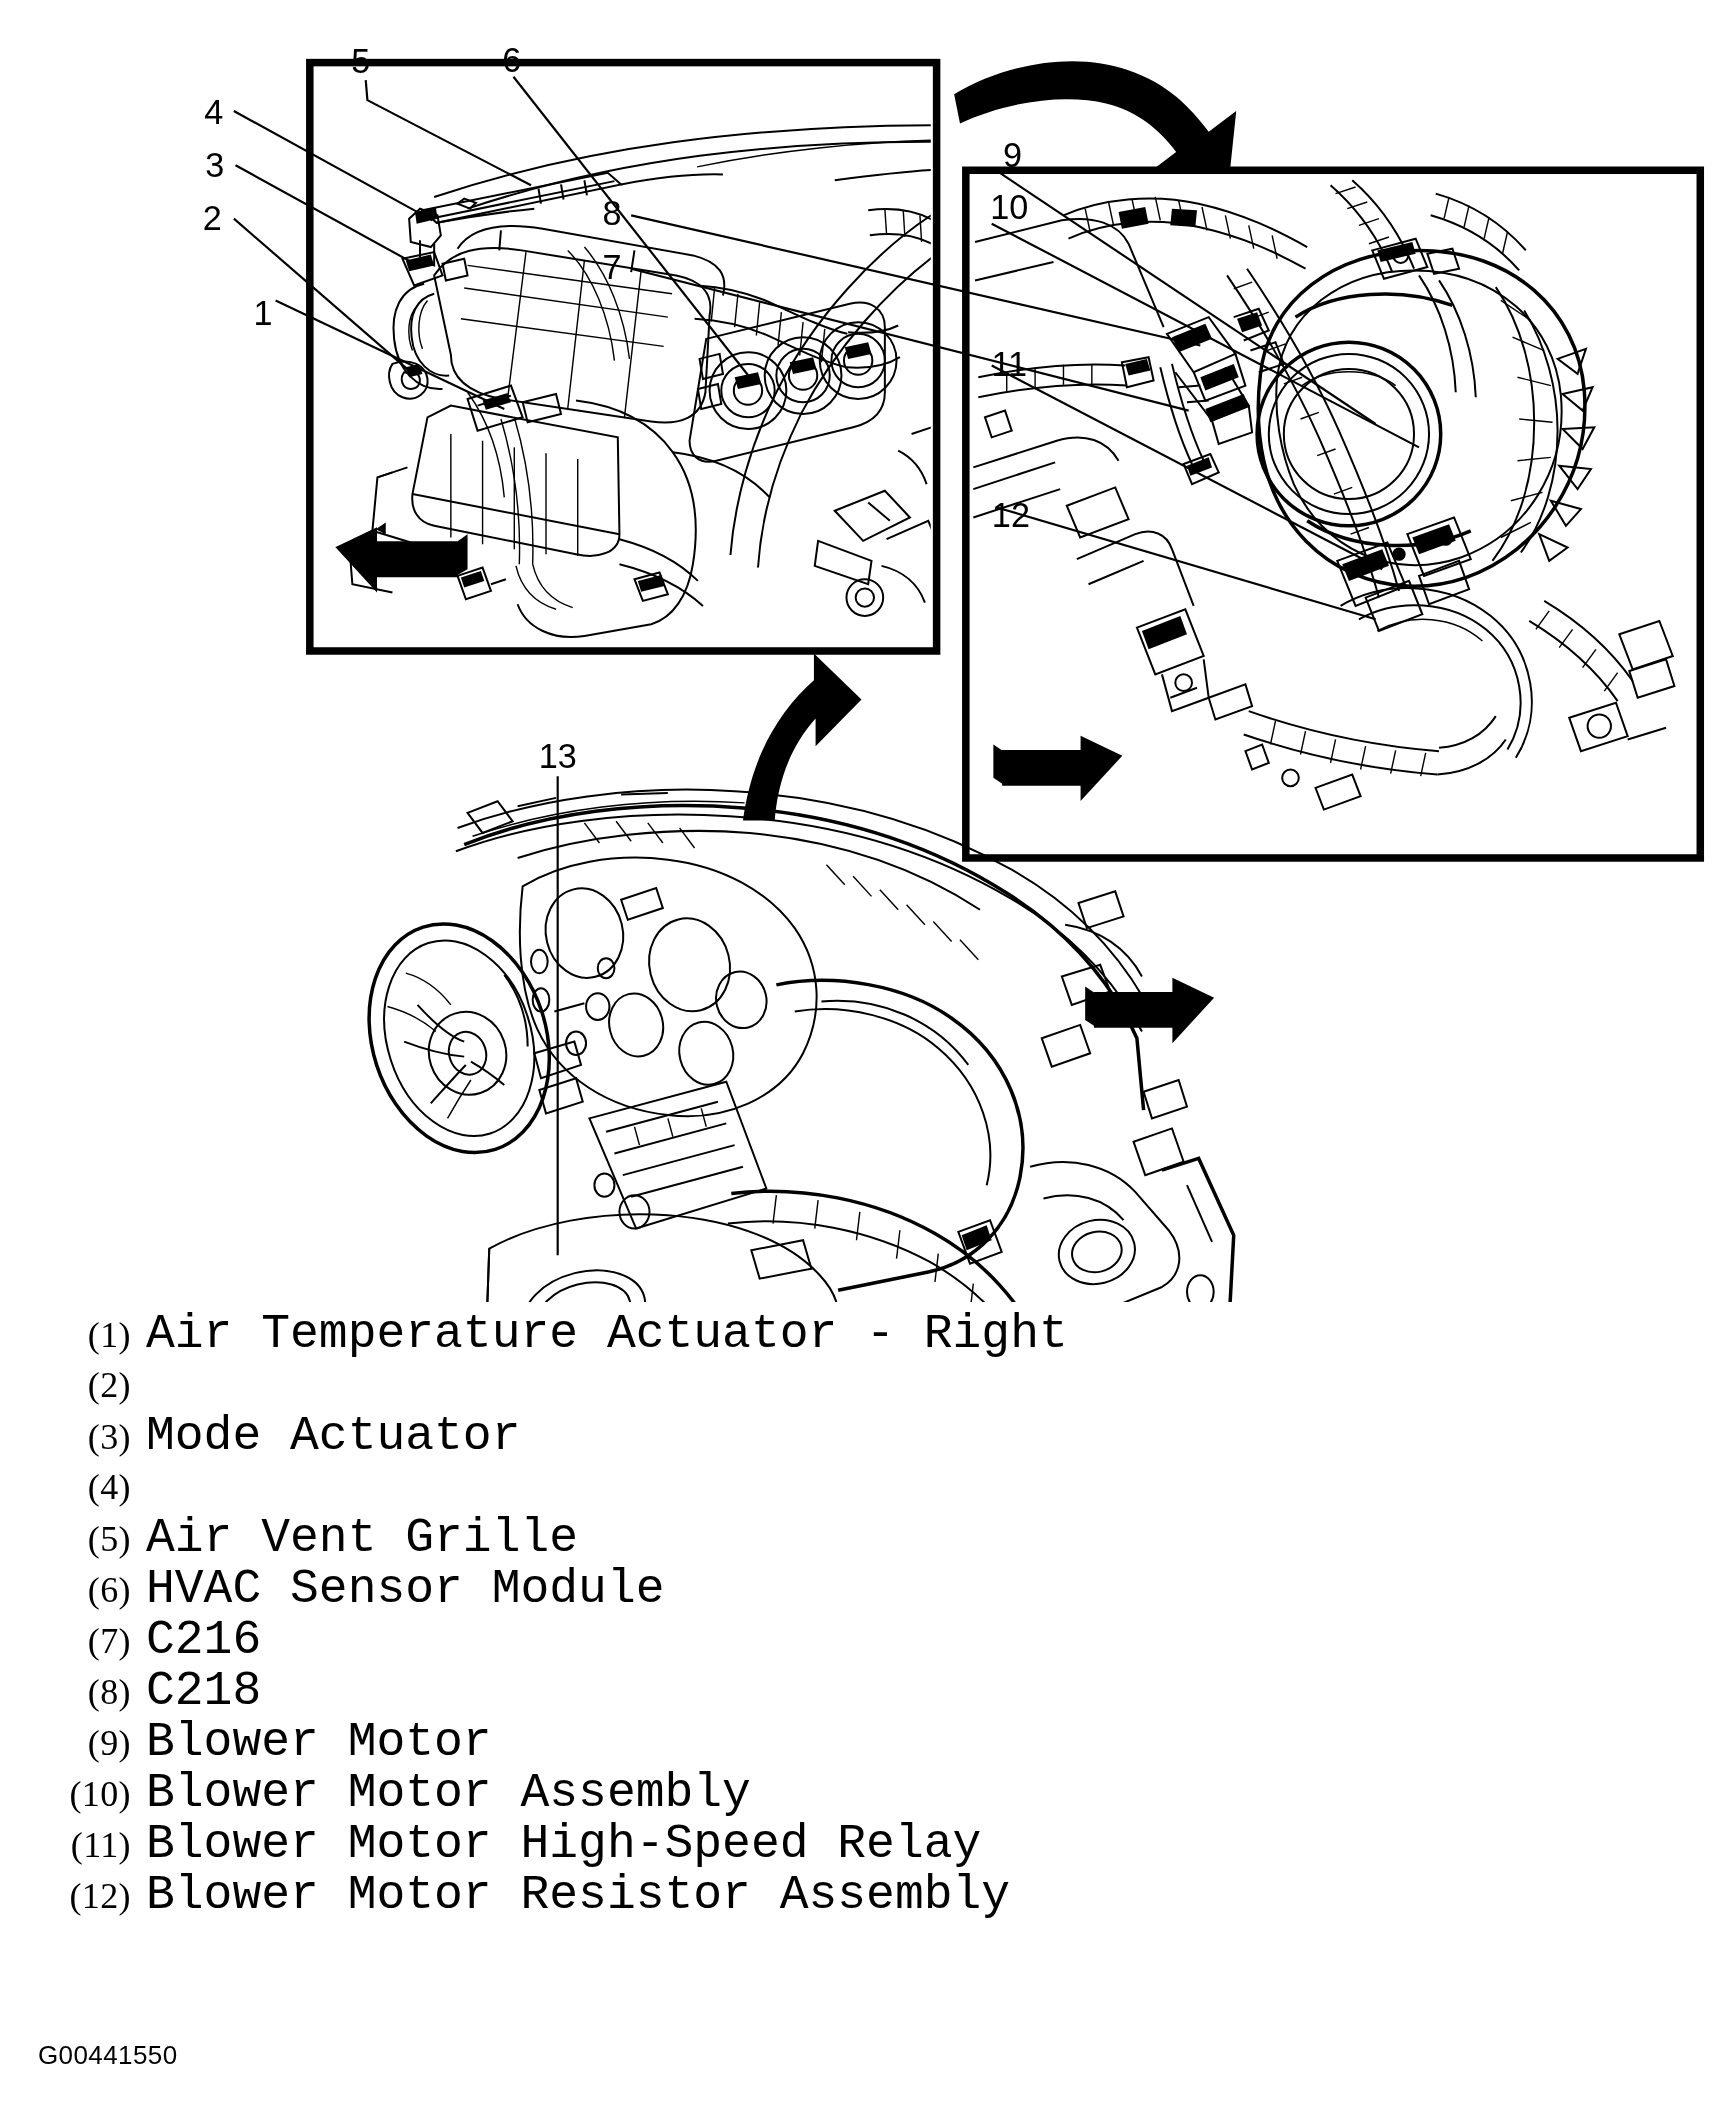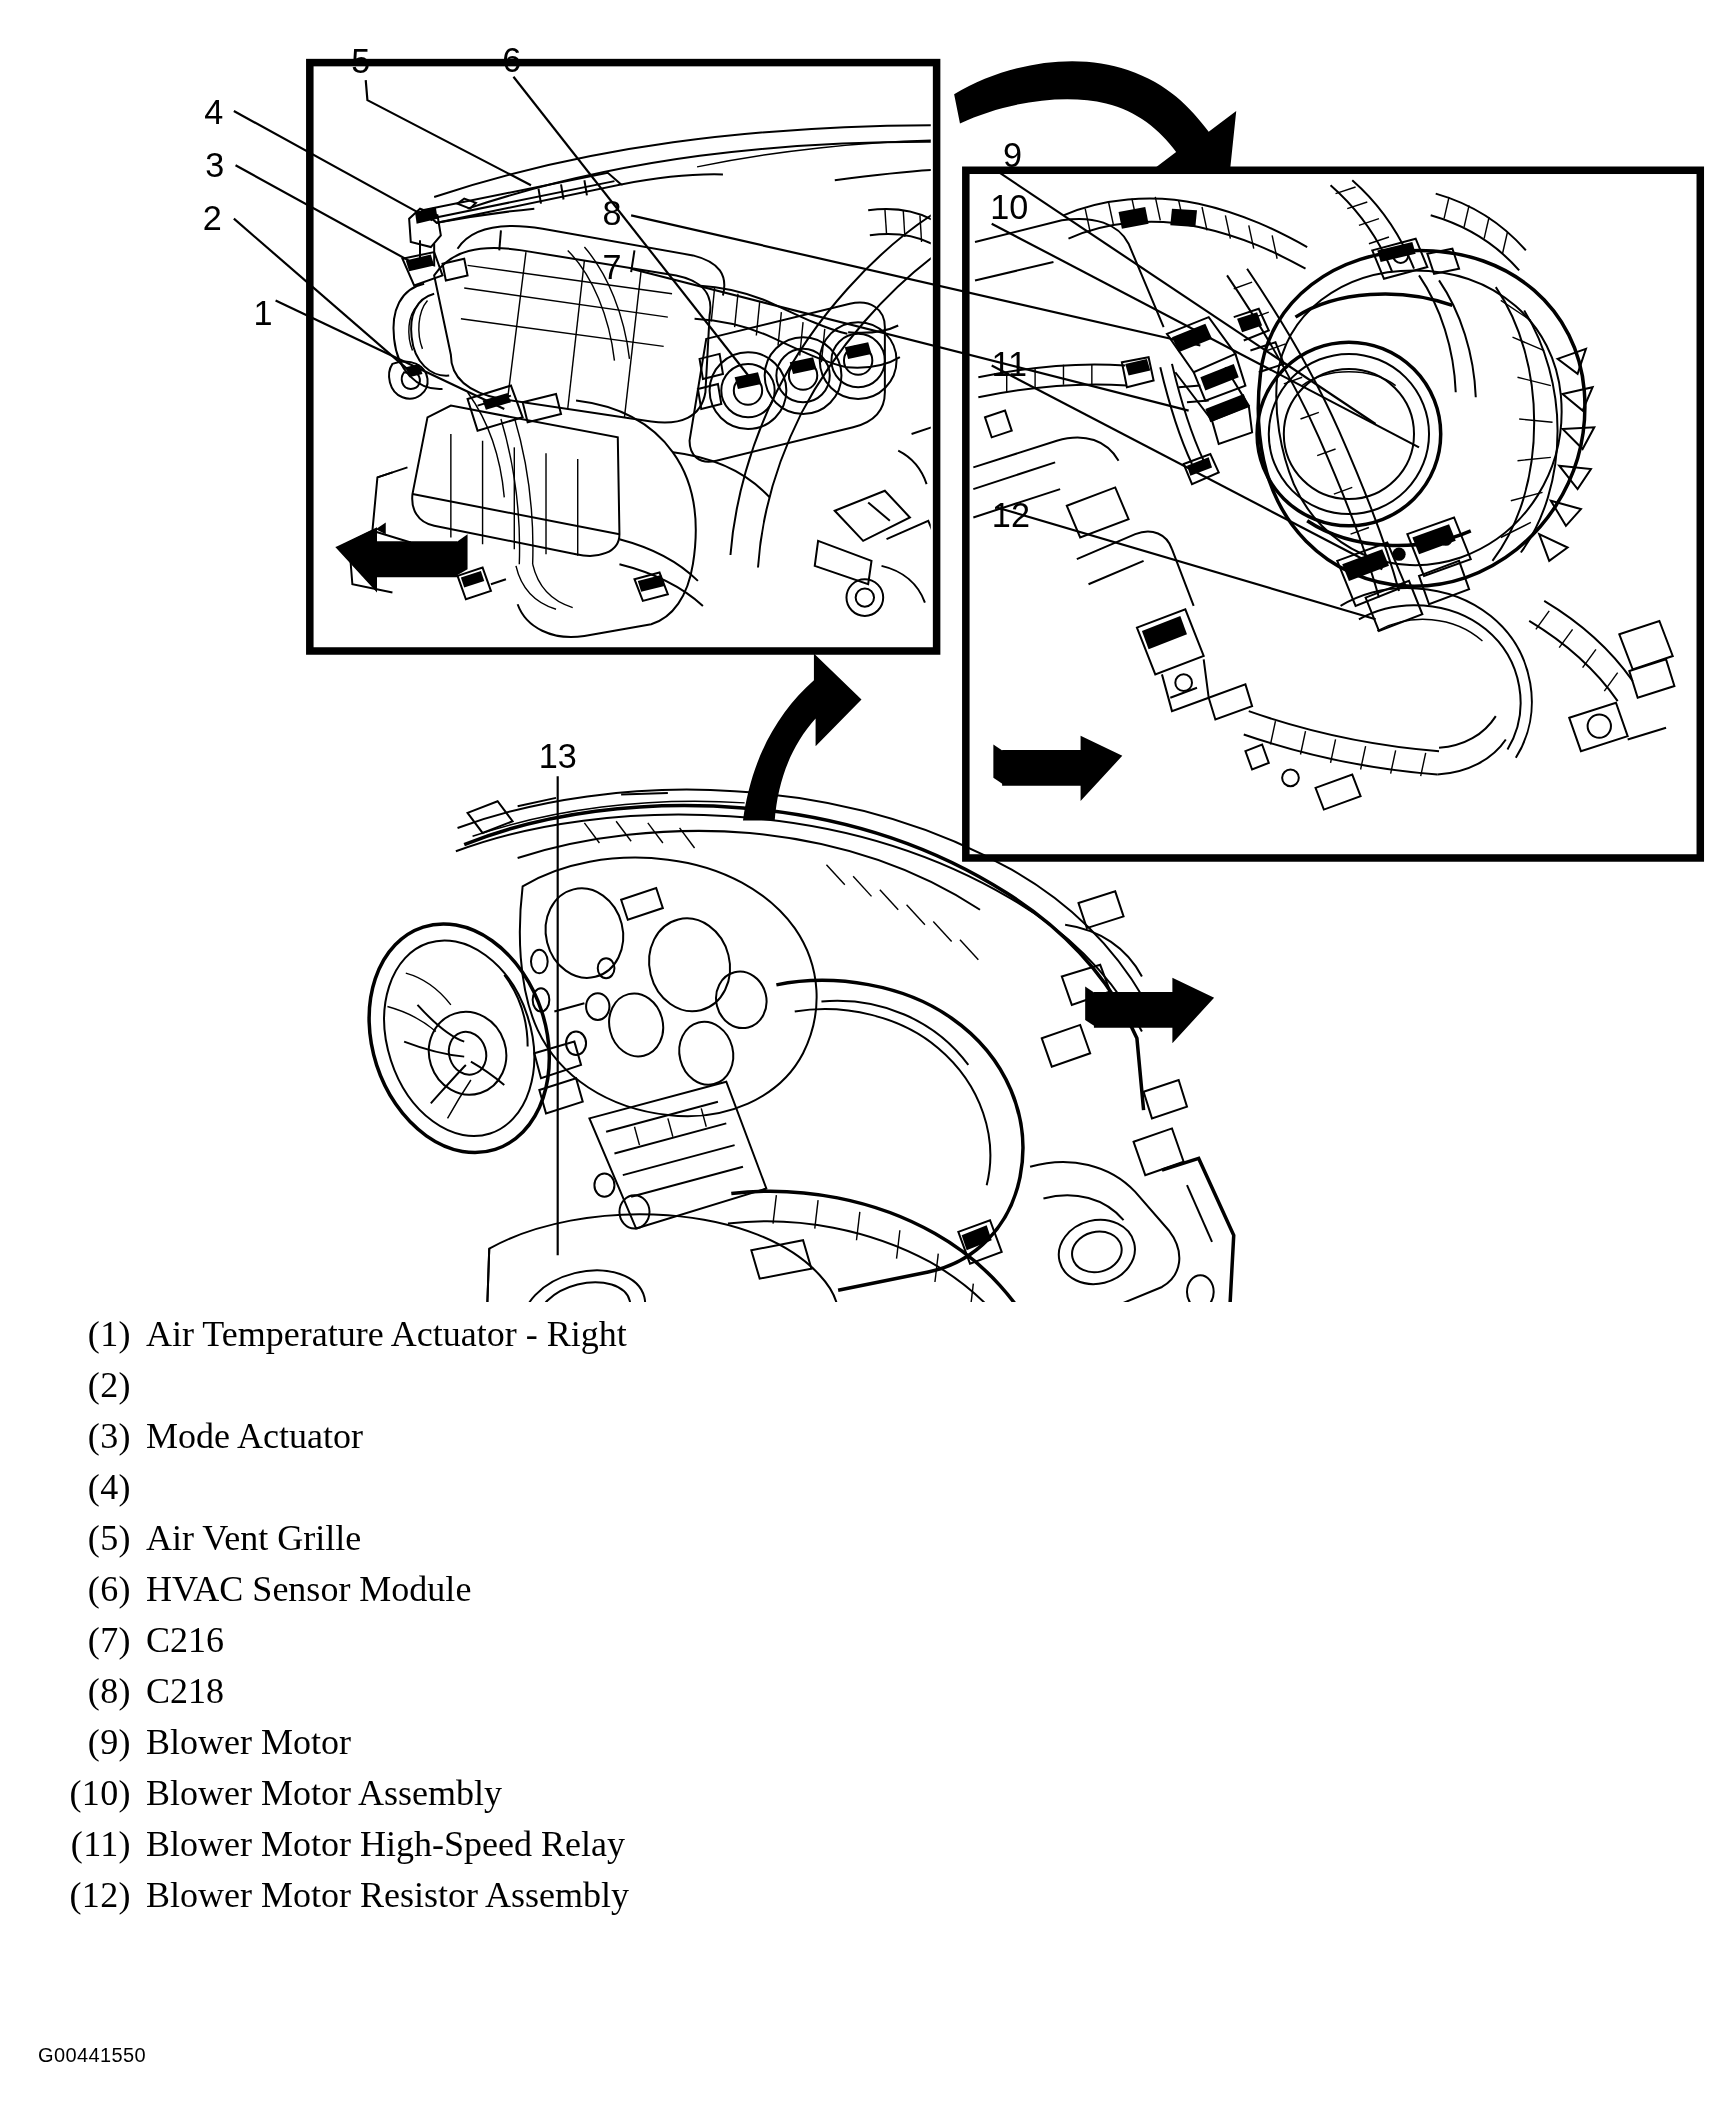--- a/index.html
+++ b/index.html
@@ -50,33 +50,34 @@
   .legend-num {
     width: 88px;
     flex: 0 0 88px;
     text-align: right;
     font-size: 36px;
     line-height: 47px;
     letter-spacing: 0.4px;
     white-space: nowrap;
   }
   .legend-label {
-    font-size: 36px;
+    font-size: 48px;
     line-height: 47px;
     padding-left: 15px;
     white-space: nowrap;
+    font-family: Liberation Mono, monospace;
   }
 
   
   #figure-id {
     position: absolute;
     left: 38px;
     top: 2040px;
     font-family: "Liberation Sans", "DejaVu Sans", sans-serif;
-    font-size: 20px;
+    font-size: 26px;
     line-height: 30px;
     letter-spacing: 0.4px;
     white-space: nowrap;
   }
 
   
   .ln   { fill: none; stroke: #000; stroke-width: 2.4; }
   .ln-t { fill: none; stroke: #000; stroke-width: 1.7; }
   .ln-h { fill: none; stroke: #000; stroke-width: 4.2; }
   .fillblk { fill: #000; stroke: none; }

